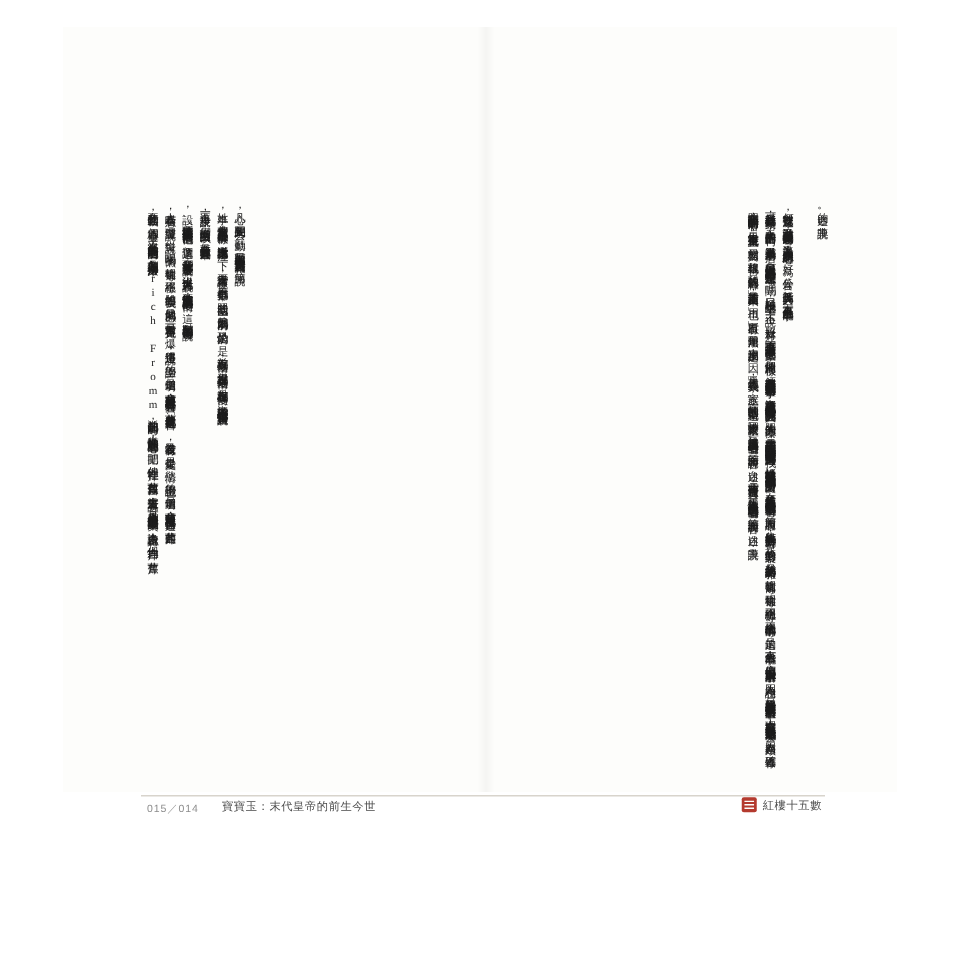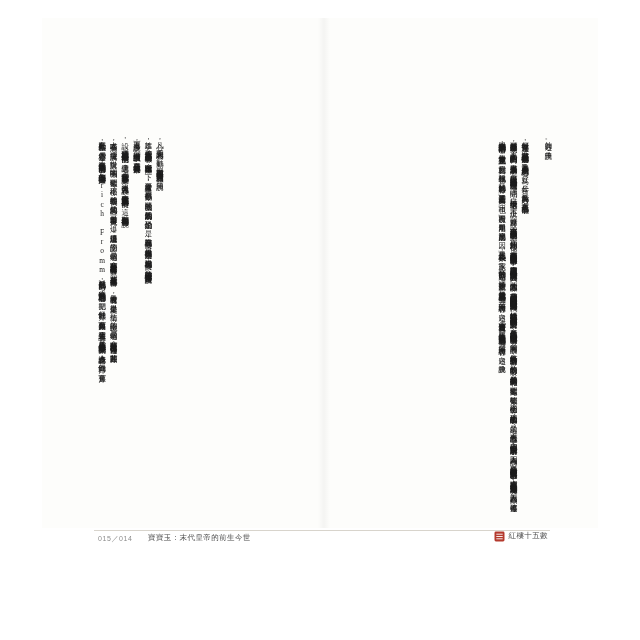--- a/index.html
+++ b/index.html
@@ -97,21 +97,21 @@
     color: #4a4a4a;
     letter-spacing: 0.4px;
     margin-left: 12px;
   }
 
   .footer-right-group {
     position: absolute;
     right: 8px;
     top: 1px;
     display: flex;
-    align-items: flex-start;
+    align-items: center;
     gap: 4px;
   }
   .seal-icon {
     width: 11px;
     height: 11px;
     display: inline-block;
     position: relative;
   }
   .seal-icon svg { display: block; }
   .running-head-right {

